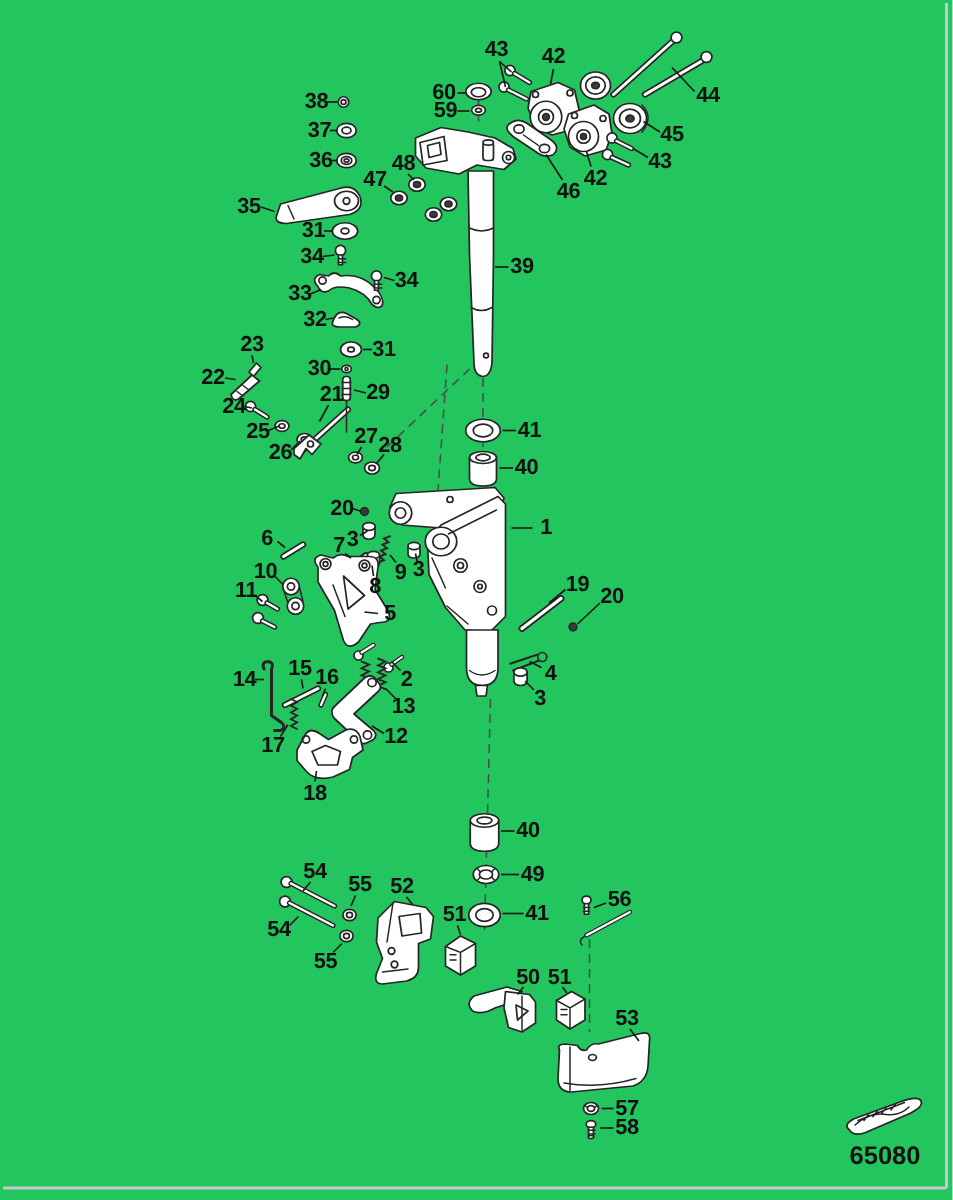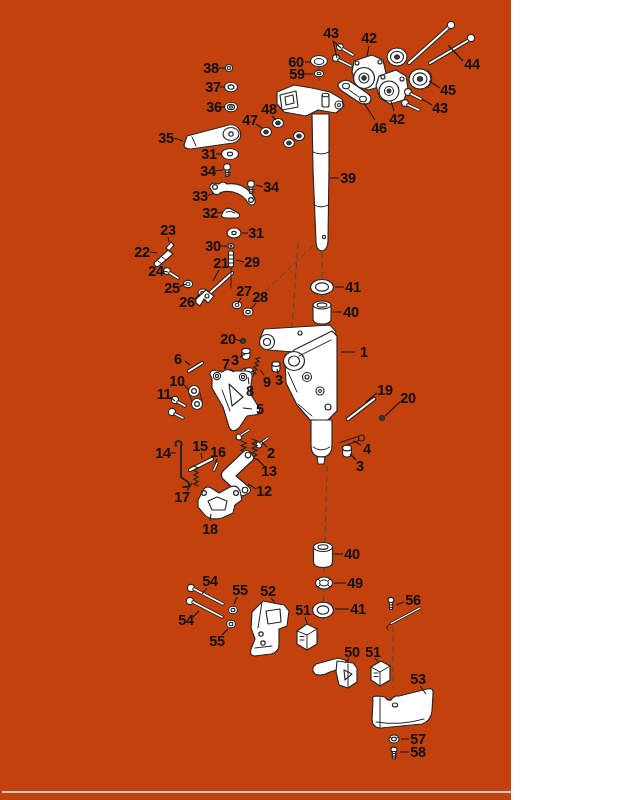--- a/index.html
+++ b/index.html
@@ -1,16 +1,16 @@
 <!DOCTYPE html>
 <html><head>
 <meta charset="utf-8">
 <style>
   html,body{margin:0;padding:0;background:#ffffff;}
-  #page{position:relative;width:511px;height:800px;background:#c2410c;overflow:hidden;
+  #page{position:relative;width:635px;height:800px;background:#22c55e;overflow:hidden;
         font-family:"Liberation Sans",sans-serif;}
   svg{position:absolute;top:0;left:0;}
   .part{stroke:#262626;stroke-width:1.15;fill:none;stroke-linejoin:round;stroke-linecap:round;}
   .pw{stroke:#262626;stroke-width:1.15;fill:#ffffff;stroke-linejoin:round;stroke-linecap:round;}
   .pd{stroke:#262626;stroke-width:1;fill:#3a3a3a;}
   .rod{stroke:#262626;stroke-width:4.2;stroke-linecap:round;}
   .rodw{stroke:#ffffff;stroke-width:2;stroke-linecap:round;}
   .thin{stroke:#262626;stroke-width:1;fill:none;stroke-linecap:round;}
   .dash{stroke:#4a4a4a;stroke-width:1;fill:none;stroke-dasharray:6 4;}
   .leader{stroke:#1a1a1a;stroke-width:1.1;}

